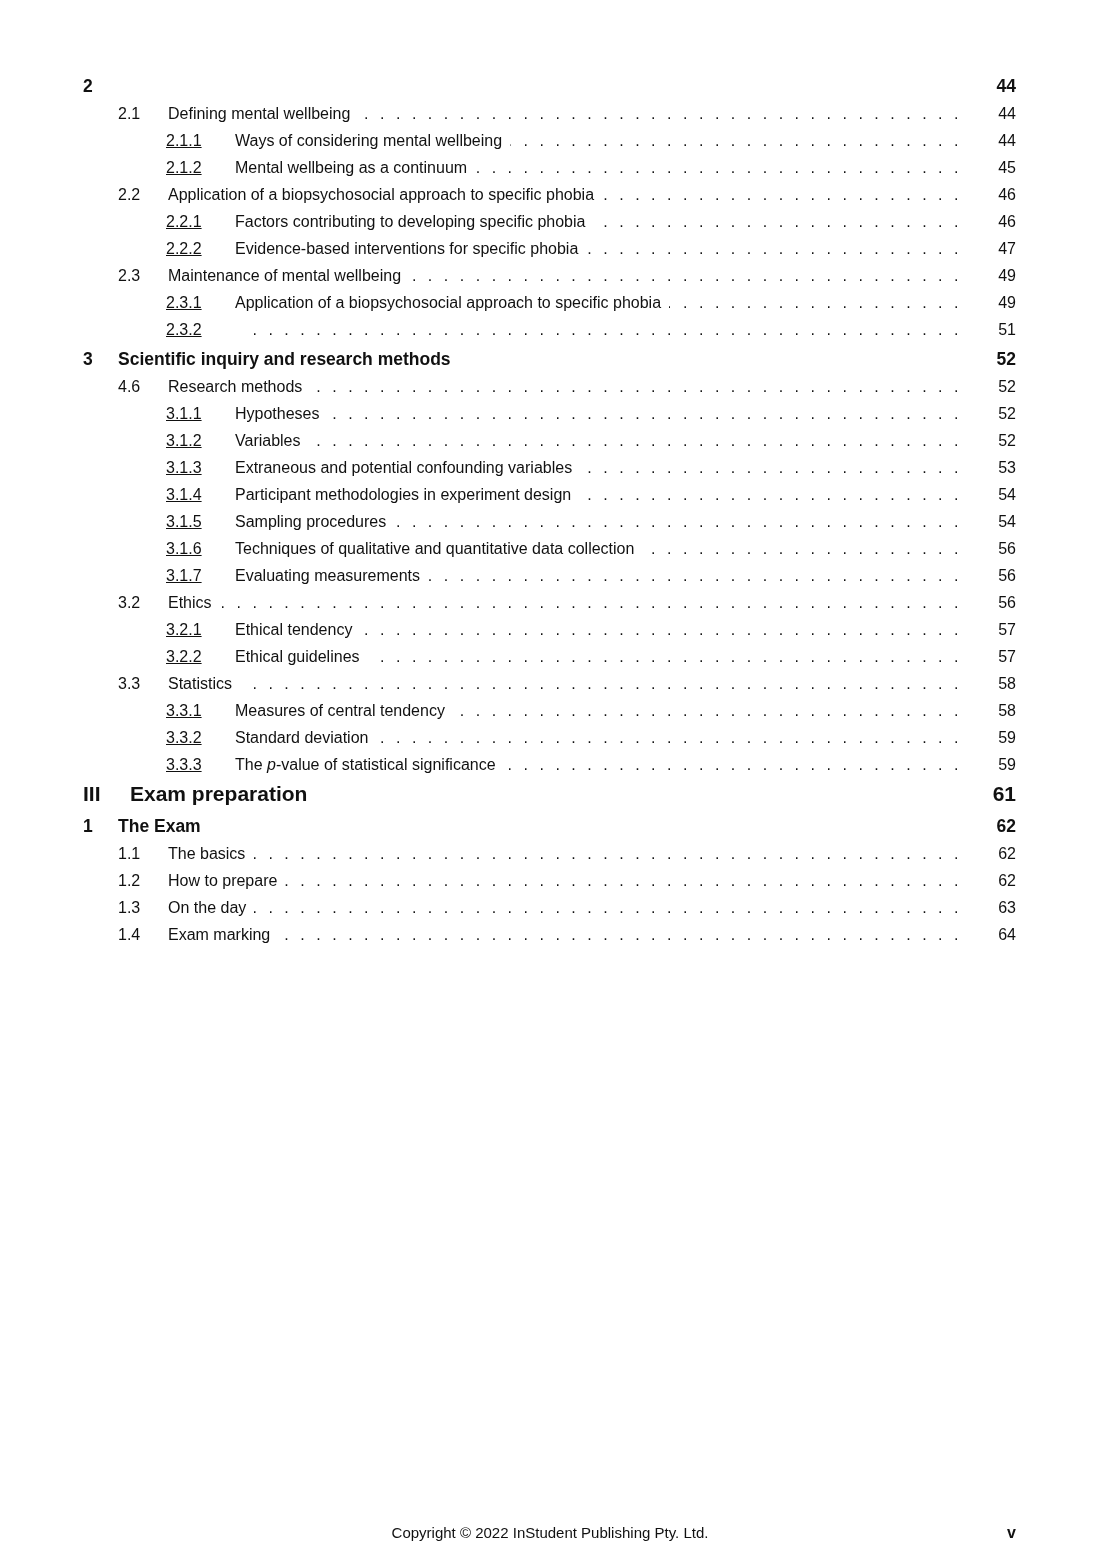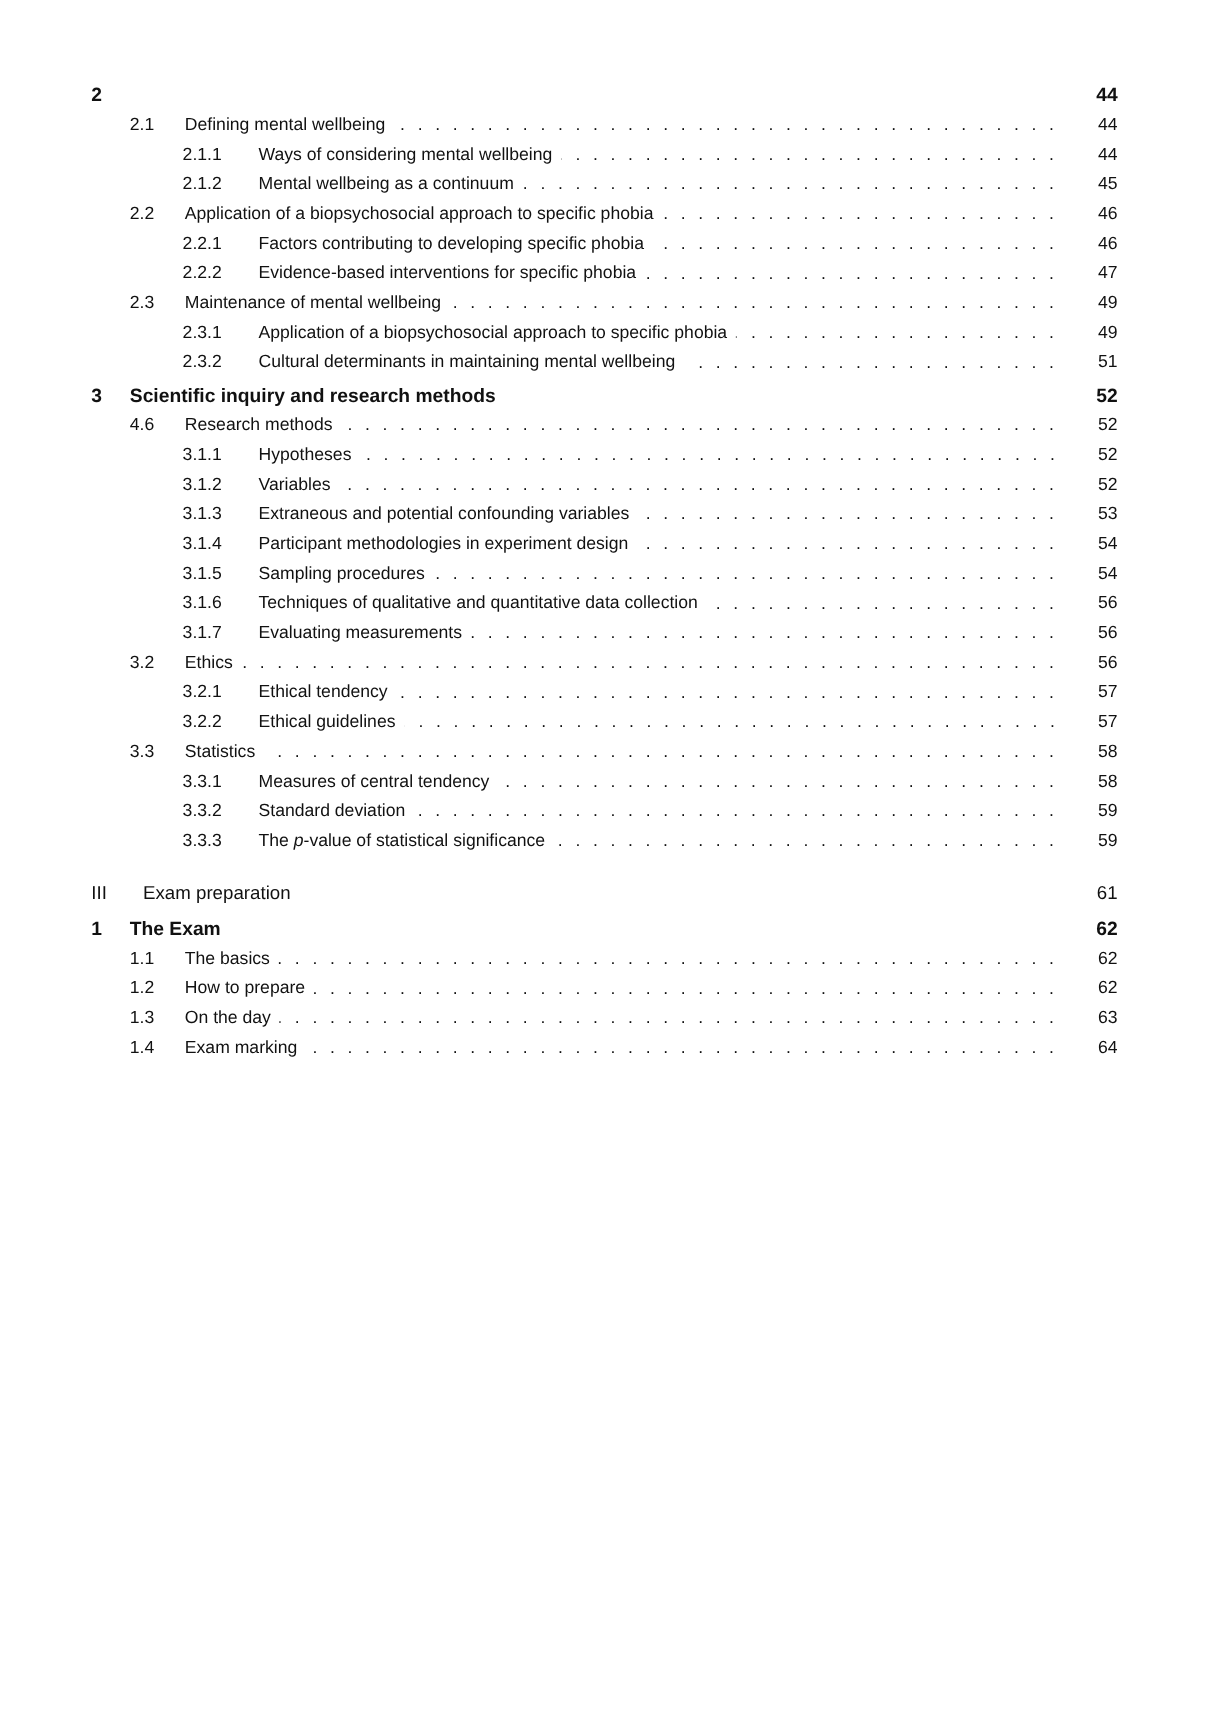--- a/index.html
+++ b/index.html
@@ -52,32 +52,31 @@
     height: 28px; line-height: 28px;
     font-size: 17.5px;
     font-weight: bold;
     margin-top: 2px;
   }
   .row.chapter:first-child { margin-top: 0; }
   .row.chapter .num { width: 35px; }
   
   .row.part {
     height: 32px; line-height: 32px;
-    font-size: 17px;
-    font-weight: normal;
-    margin-top: 18px;
+    font-size: 21px;
+    font-weight: bold;
     margin-bottom: 2px;
   }
   .row.part .num { width: 47px; }
   
   .row.section { padding-left: 35px; }
   .row.section .num { width: 50px; }
   
   .row.subsection { padding-left: 83px; }
-  .row.subsection .num { width: 69px; }
+  .row.subsection .num { width: 69px; text-decoration: underline; }
   .italic { font-style: italic; }
   .footer {
     position: absolute;
     left: 0; right: 0;
     top: 1521px;
     height: 24px;
     line-height: 24px;
   }
   .footer .copyright {
     position: absolute;
@@ -149,21 +148,20 @@
         <span class="page-num">49</span>
       </div>
       <div class="row subsection">
         <span class="num">2.3.1</span>
         <span class="title">Application of a biopsychosocial approach to specific phobia</span>
         <span class="dots">......................................................................</span>
         <span class="page-num">49</span>
       </div>
       <div class="row subsection">
         <span class="num">2.3.2</span>
-        <span class="title">Cultural determinants in maintaining mental wellbeing</span>
         <span class="dots">......................................................................</span>
         <span class="page-num">51</span>
       </div>
       <div class="row chapter">
         <span class="num">3</span>
         <span class="title">Scientific inquiry and research methods</span>
         <span class="spacer"></span>
         <span class="page-num">52</span>
       </div>
       <div class="row section">
@@ -287,14 +285,18 @@
         <span class="page-num">63</span>
       </div>
       <div class="row section">
         <span class="num">1.4</span>
         <span class="title">Exam marking</span>
         <span class="dots">......................................................................</span>
         <span class="page-num">64</span>
       </div>
     </div>
 
+  <div class="footer">
+    <div class="copyright">Copyright © 2022 InStudent Publishing Pty. Ltd.</div>
+    <div class="folio">v</div>
+  </div>
 
 </div>
 
 </body></html>

